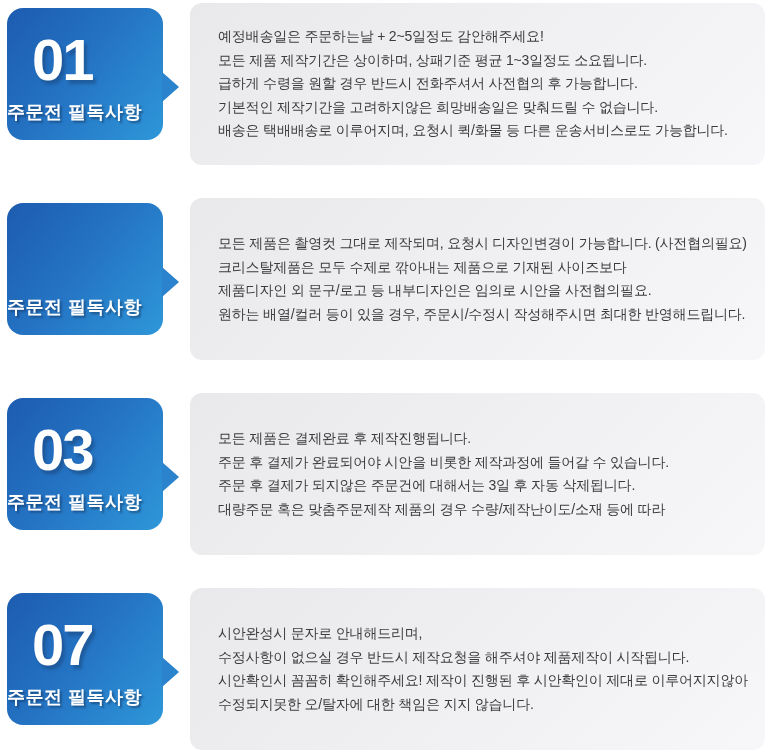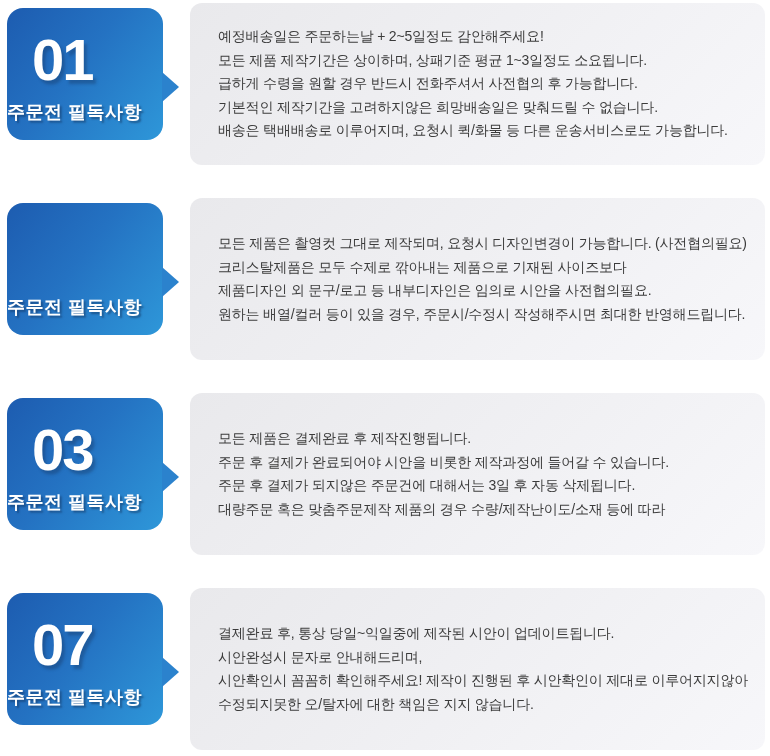--- a/index.html
+++ b/index.html
@@ -133,18 +133,18 @@
   </div>
 </div>
 
 <div class="section">
   <div class="badge">
     <div class="badge-number">07</div>
     <div class="badge-label">주문전 필독사항</div>
   </div>
   <div class="arrow"></div>
   <div class="notice-box">
-    <div class="notice-line">결제완료 후, 통상 당일~익일중에 제작된 시안이 업데이트됩니다.</div>
     <div class="notice-line">시안완성시 문자로 안내해드리며,</div>
+    <div class="notice-line">수정사항이 없으실 경우 반드시 제작요청을 해주셔야 제품제작이 시작됩니다.</div>
     <div class="notice-line">시안확인시 꼼꼼히 확인해주세요! 제작이 진행된 후 시안확인이 제대로 이루어지지않아</div>
     <div class="notice-line">수정되지못한 오/탈자에 대한 책임은 지지 않습니다.</div>
   </div>
 </div>
 
 </body></html>

